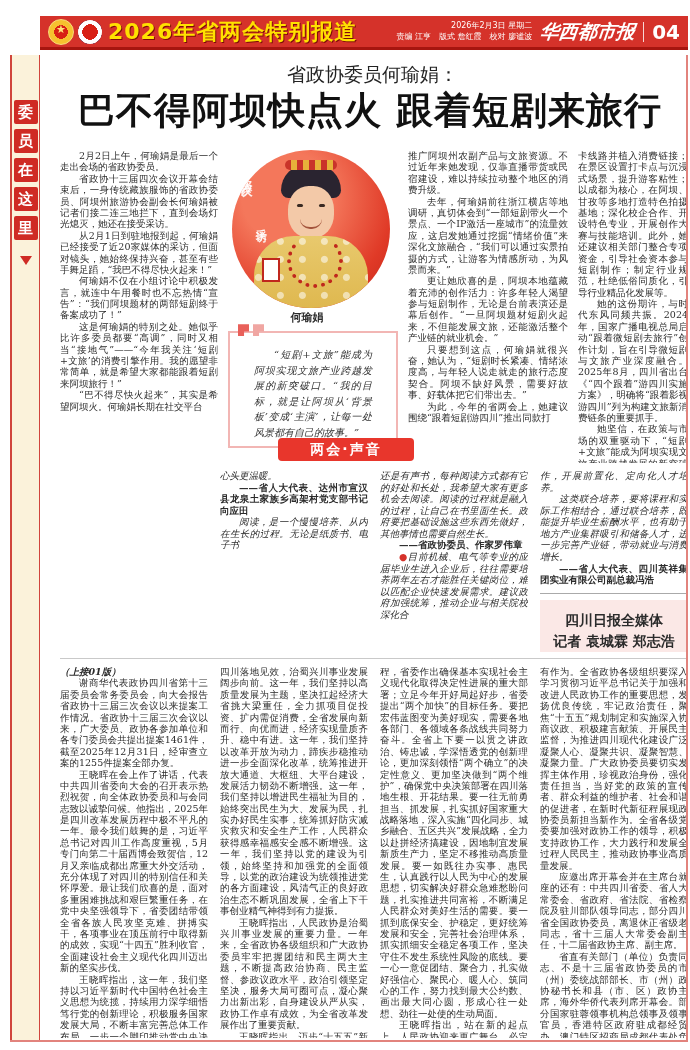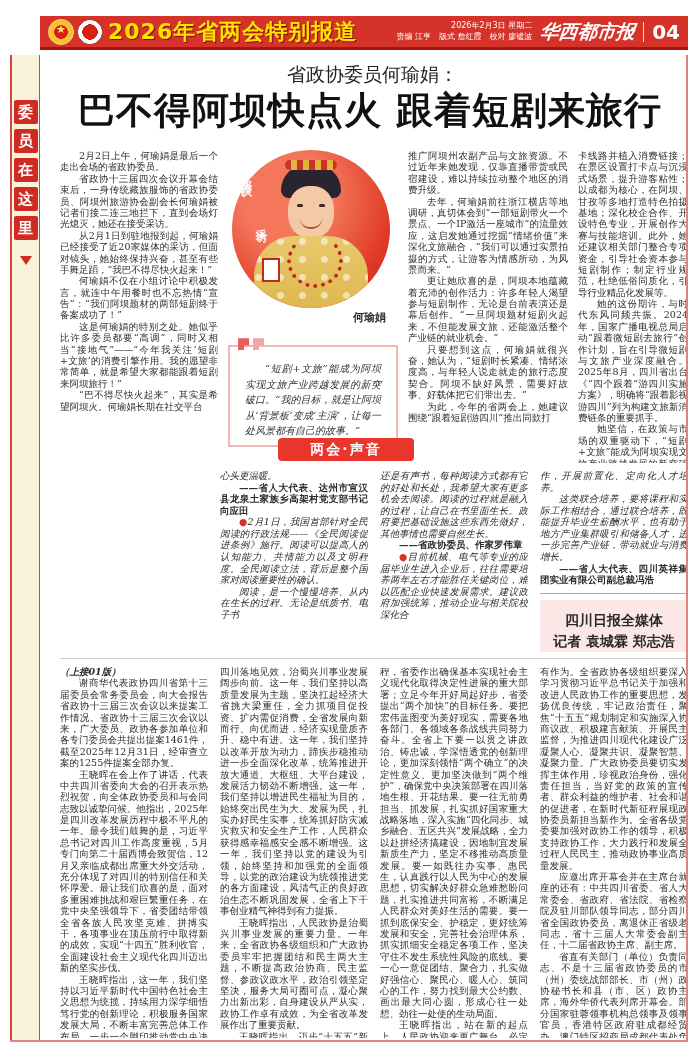--- a/index.html
+++ b/index.html
@@ -58,23 +58,23 @@
          border-bottom:2px solid #a3543c;box-sizing:border-box;}
   .face:after{content:"";position:absolute;left:9px;top:18px;width:6px;height:3px;background:#3a2a22;border-radius:2px;
          box-shadow:22px 0 0 #3a2a22;}
   .dress{position:absolute;left:22px;top:86px;width:114px;height:72px;border-radius:40px 40px 0 0;
          background:linear-gradient(#e8c96d,#dfb84f);}
   .dress:before{content:"";position:absolute;inset:0;border-radius:40px 40px 0 0;
          background:radial-gradient(circle at 20% 30%,rgba(255,255,255,.55) 0 3px,transparent 4px) 0 0/22px 18px;}
   .beads{position:absolute;left:55px;top:84px;width:48px;height:46px;border-radius:50%;
          border:4px dotted #c0271d;border-top-color:transparent;}
   .badge{position:absolute;left:30px;top:108px;width:14px;height:20px;background:#fff;border:2px solid #c0271d;}
-  .photo-cap{width:158px;text-align:right;font-weight:bold;font-size:11px;margin:3px 6px 0 0;}
-  
-  .pq{margin-top:21px;border:2px solid #f2b6b4;background:#fff;padding:8px 15px 6px;position:relative;
+  .photo-cap{width:158px;text-align:center;font-weight:bold;font-size:11px;margin:3px 6px 0 0;}
+  
+  .pq{margin-top:7px;border:2px solid #f2b6b4;background:#fff;padding:8px 24px 6px;position:relative;
       font-style:italic;font-size:10px;line-height:1.55;color:#333;text-align:justify;}
   .pq .qm{position:absolute;left:8px;top:-9px;width:11px;height:12px;background:#e9605a;
       clip-path:polygon(0 0,100% 0,100% 60%,55% 60%,55% 100%,0 100%);}
   .pq .qm2{left:23px;background:#f0a6a2;}
   .pq .txt{display:block;margin-top:6px;text-indent:2em;}
   
   .pill{position:absolute;left:278px;top:438px;width:136px;height:23px;background:#e8362c;color:#fff;
         border-radius:4px;text-align:center;font:bold 14px/23px "DejaVu Sans","Liberation Sans",sans-serif;
         letter-spacing:2px;}
   .vcols{position:absolute;left:60px;top:470px;width:628px;height:182px;}
@@ -171,21 +171,20 @@
       </div>
   </div>
 
   <div class="pill">两会·声音</div>
   <div class="vcols">
     <div class="vcol vc1">
       </div>
     <div class="vcol vc2">
         <p class="ni">心头更温暖。</p>
         <p class="b">——省人大代表、达州市宣汉县龙泉土家族乡高架村党支部书记向应田</p>
-        <p><span class="bullet">●</span>2月1日，我国首部针对全民阅读的行政法规——《全民阅读促进条例》施行。阅读可以提高人的认知能力、共情能力以及文明程度。全民阅读立法，背后是整个国家对阅读重要性的确认。</p>
         <p>阅读，是一个慢慢培养、从内在生长的过程。无论是纸质书、电子书</p>
       </div>
     <div class="vcol vc3">
         <p class="ni">还是有声书，每种阅读方式都有它的好处和长处，我希望大家有更多机会去阅读。阅读的过程就是融入的过程，让自己在书里面生长。政府要把基础设施这些东西先做好，其他事情也需要自然生长。</p>
         <p class="b">——省政协委员、作家罗伟章</p>
         <p><span class="bullet">●</span>目前机械、电气等专业的应届毕业生进入企业后，往往需要培养两年左右才能胜任关键岗位，难以匹配企业快速发展需求。建议政府加强统筹，推动企业与相关院校深化合</p>
       </div>
     <div class="vcol vc4">
       <div>
           <p class="ni">作，开展前置化、定向化人才培养。</p>

